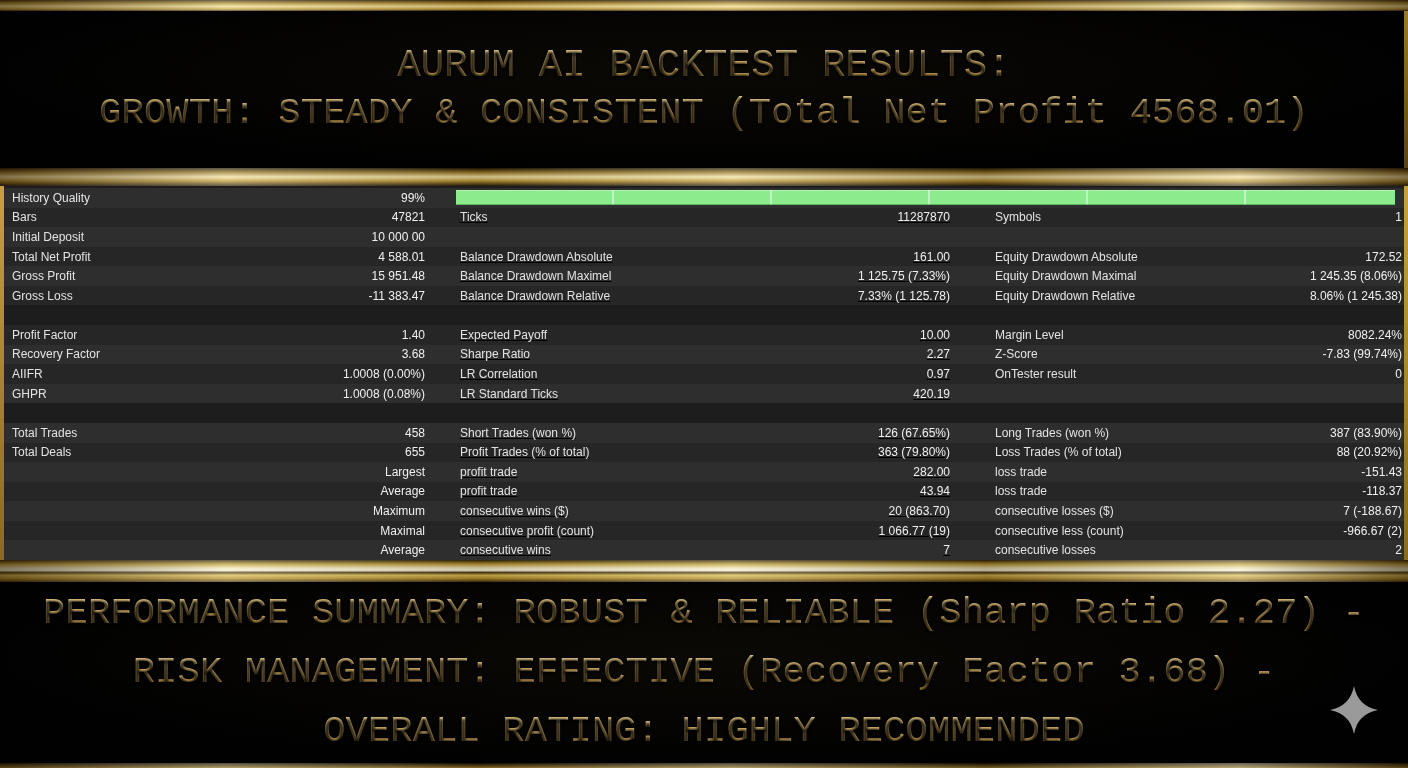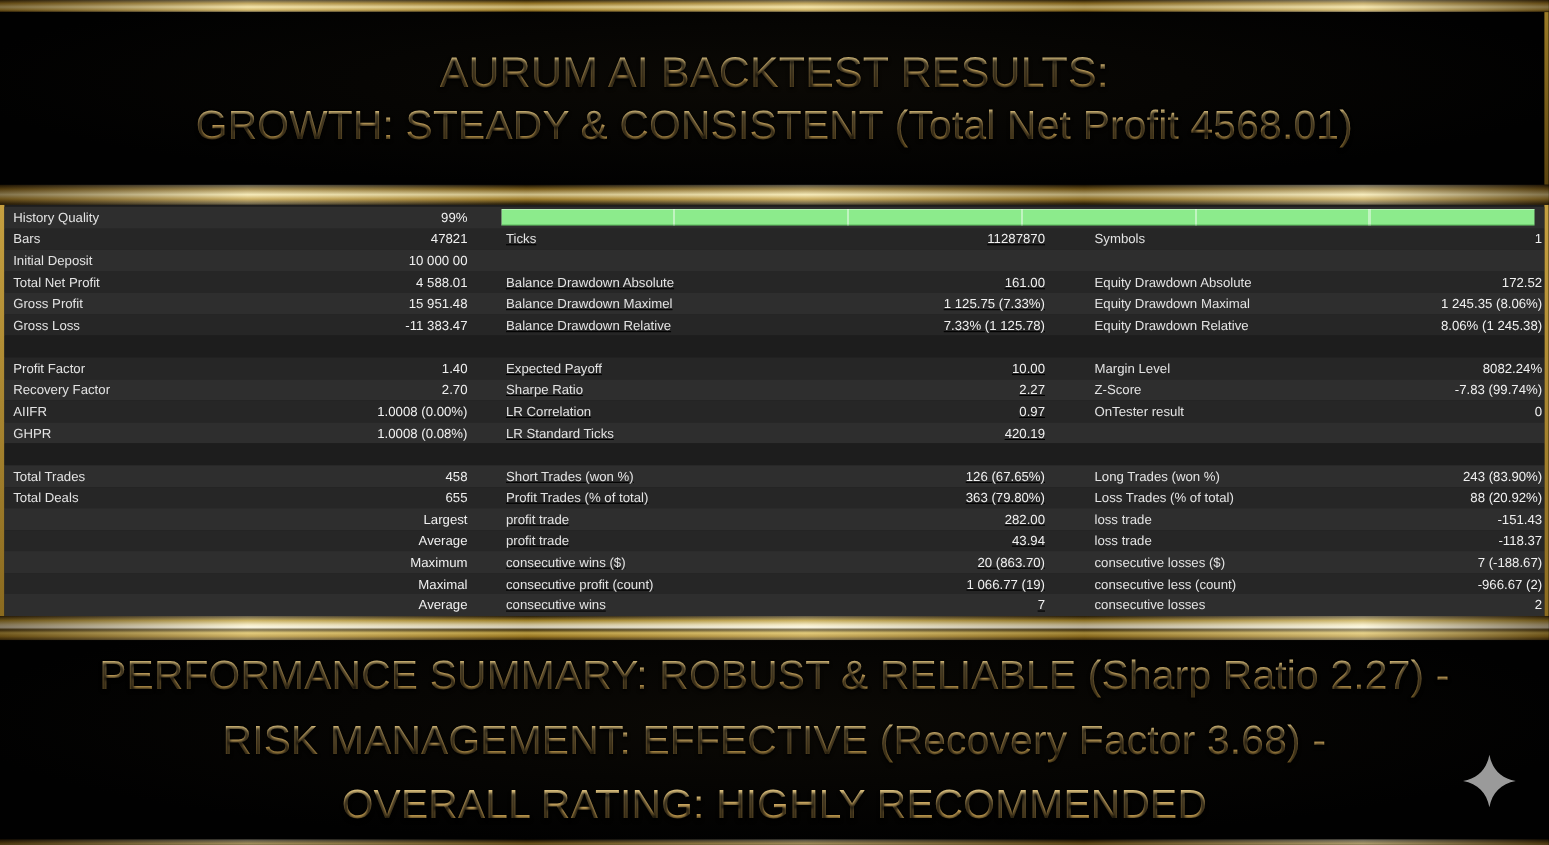--- a/index.html
+++ b/index.html
@@ -18,21 +18,21 @@
   .band-bottom { height:13px; background:linear-gradient(180deg,#060402 0%,#71561a 28%,#e8d07c 62%,#fdf4c0 85%,#b6952f 100%); }
 
   
   .banner { background:radial-gradient(ellipse at 50% 40%, #0b0905 0%, #010101 75%);
             display:flex; flex-direction:column; justify-content:center;
             align-items:center; text-align:center; position:relative; }
   .banner-head { height:157px; }
   .banner-head::after { content:''; position:absolute; right:0; top:0; width:4px; height:100%;
             background:linear-gradient(180deg,#9a7a26,#5a430f); }
   .banner-foot { height:181px;gap:12px; }
-  .gold-text { font-family:Liberation Sans, sans-serif; color:#d2ae62; white-space:nowrap;
+  .gold-text { font-family:Liberation Mono, monospace; color:#d2ae62; white-space:nowrap;
                line-height:47px; text-shadow:0 2px 3px rgba(0,0,0,.95); letter-spacing:.2px; }
   @supports (-webkit-background-clip: text) {
     .gold-text { background:linear-gradient(180deg,#ecd594 8%,#d0a95e 55%,#9c7a33 98%);
                  -webkit-background-clip:text; background-clip:text; color:transparent; }
   }
   .h-line1 { font-size:39px; }
   .h-line2, .h-line3 { font-size:37px; }
   .f-line  { font-size:37px; }
 
   .sparkle { position:absolute; right:29px; top:103px; }
@@ -163,21 +163,21 @@
           <span class="cell-value">10.00</span>
         </div>
         <div class="group g3">
           <span class="cell-label">Margin Level</span>
           <span class="cell-value">8082.24%</span>
         </div>
       </div>
       <div class="trow even">
         <div class="group g1">
           <span class="cell-label">Recovery Factor</span>
-          <span class="cell-value">2.70</span>
+          <span class="cell-value">3.68</span>
         </div>
         <div class="group g2">
           <span class="cell-label">Sharpe Ratio</span>
           <span class="cell-value">2.27</span>
         </div>
         <div class="group g3">
           <span class="cell-label">Z-Score</span>
           <span class="cell-value">-7.83 (99.74%)</span>
         </div>
       </div>
@@ -214,21 +214,21 @@
         <div class="group g1">
           <span class="cell-label">Total Trades</span>
           <span class="cell-value">458</span>
         </div>
         <div class="group g2">
           <span class="cell-label">Short Trades (won %)</span>
           <span class="cell-value">126 (67.65%)</span>
         </div>
         <div class="group g3">
           <span class="cell-label">Long Trades (won %)</span>
-          <span class="cell-value">243 (83.90%)</span>
+          <span class="cell-value">387 (83.90%)</span>
         </div>
       </div>
       <div class="trow odd">
         <div class="group g1">
           <span class="cell-label">Total Deals</span>
           <span class="cell-value">655</span>
         </div>
         <div class="group g2">
           <span class="cell-label">Profit Trades (% of total)</span>
           <span class="cell-value">363 (79.80%)</span>

